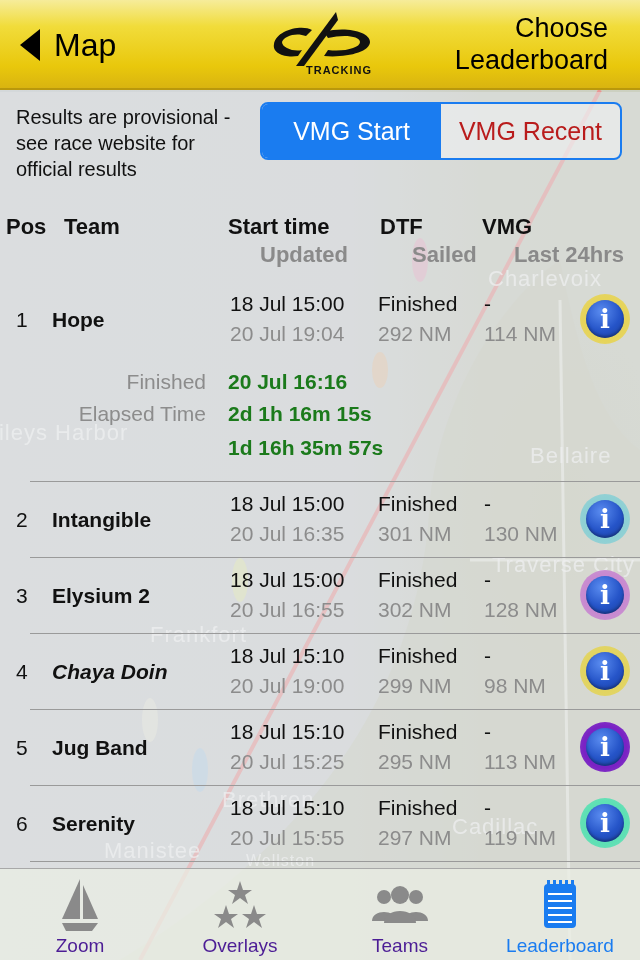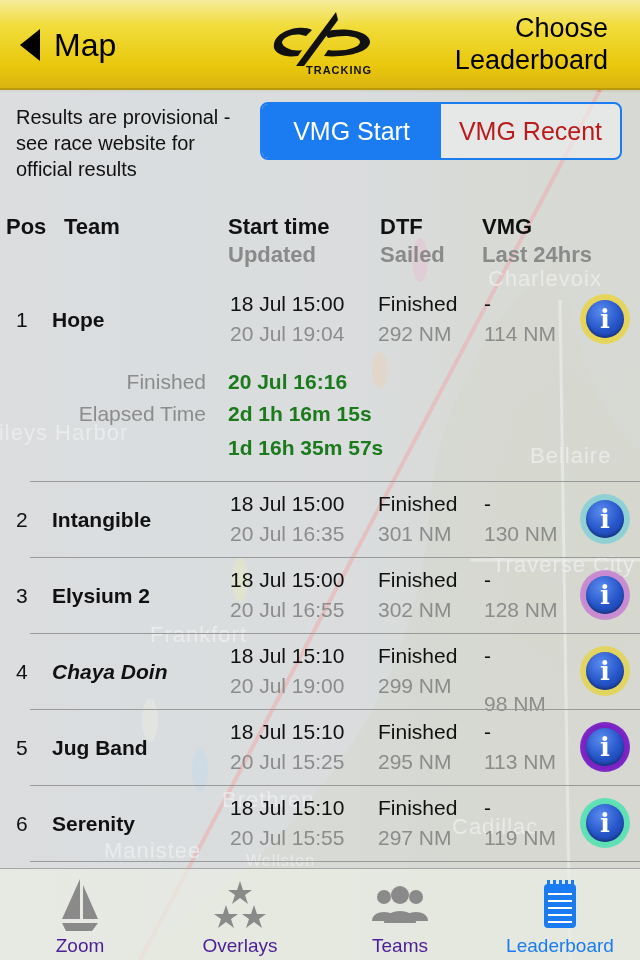--- a/index.html
+++ b/index.html
@@ -57,21 +57,21 @@
     background: rgba(240,242,244,0.6);
   }
   .segmented .seg {
     flex: 1; display: flex; align-items: center; justify-content: center;
     font-size: 25px; cursor: pointer;
   }
   .segmented .seg.active { background: #1a7cf0; color: #fff; }
   .segmented .seg.inactive { color: #b91c1c; }
   
   .col-header { position: absolute; top: 214px; font-size: 22px; font-weight: bold; color: #111; }
-  .col-sub { position: absolute; top: 242px; font-size: 22px; font-weight: bold; color: #8a8a8a; }
+  .col-sub { position: absolute; top: 242px; font-size: 22px; font-weight: bold; color: #8a8a8a; margin-left: 32px; }
   
   .row { position: absolute; left: 0; width: 640px; }
   .row .pos { position: absolute; left: 16px; font-size: 21px; color: #111; }
   .row .team { position: absolute; left: 52px; font-size: 21px; font-weight: bold; color: #111; }
   .row .c1 { position: absolute; left: 230px; font-size: 21px; color: #111; }
   .row .c2 { position: absolute; left: 378px; font-size: 21px; color: #111; }
   .row .c3 { position: absolute; left: 484px; font-size: 21px; color: #111; }
   .row .g1 { position: absolute; left: 230px; font-size: 21px; color: #8c8c8c; }
   .row .g2 { position: absolute; left: 378px; font-size: 21px; color: #8c8c8c; }
   .row .g3 { position: absolute; left: 484px; font-size: 21px; color: #8c8c8c; }
@@ -212,21 +212,21 @@
 <div class="divider" style="top:633px;"></div>
 
 <div class="row" style="top:642px;height:66px;">
   <div class="pos" style="top:18px;">4</div>
   <div class="team" style="top:18px;font-style:italic;">Chaya Doin</div>
   <div class="c1" style="top:2px;">18 Jul 15:10</div>
   <div class="g1" style="top:32px;">20 Jul 19:00</div>
   <div class="c2" style="top:2px;">Finished</div>
   <div class="g2" style="top:32px;">299 NM</div>
   <div class="c3" style="top:2px;">-</div>
-  <div class="g3" style="top:50px;">98 NM</div>
+  <div class="g3" style="top:32px;">98 NM</div>
   <div class="info-btn" style="top: 4px; background: radial-gradient(circle, rgb(226, 212, 96) 60%, rgba(226, 212, 96, 0.8) 100%);">
     <div class="inner">i</div>
   </div>
 </div>
 <div class="divider" style="top:709px;"></div>
 
 <div class="row" style="top:718px;height:66px;">
   <div class="pos" style="top:18px;">5</div>
   <div class="team" style="top:18px;">Jug Band</div>
   <div class="c1" style="top:2px;">18 Jul 15:10</div>

